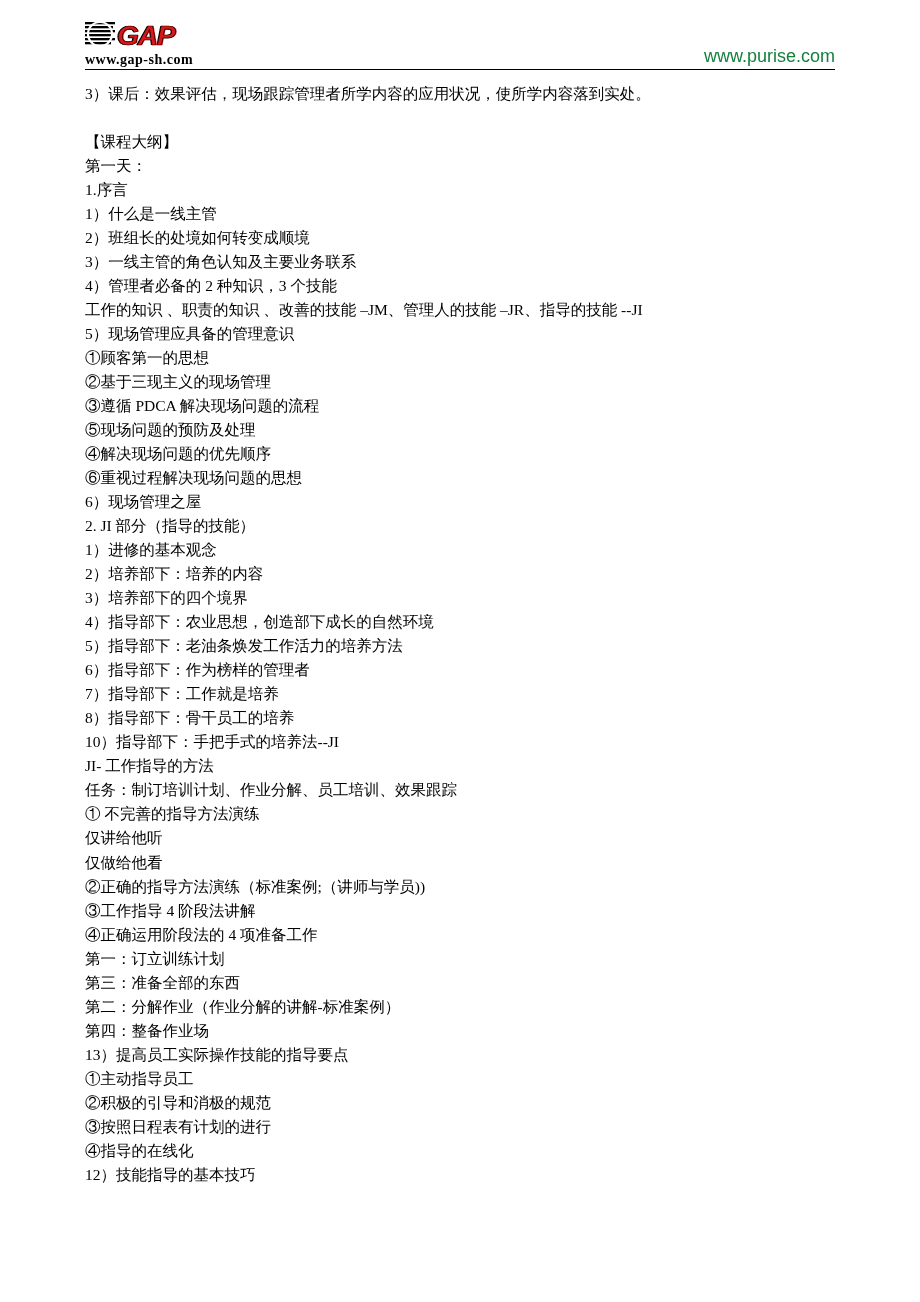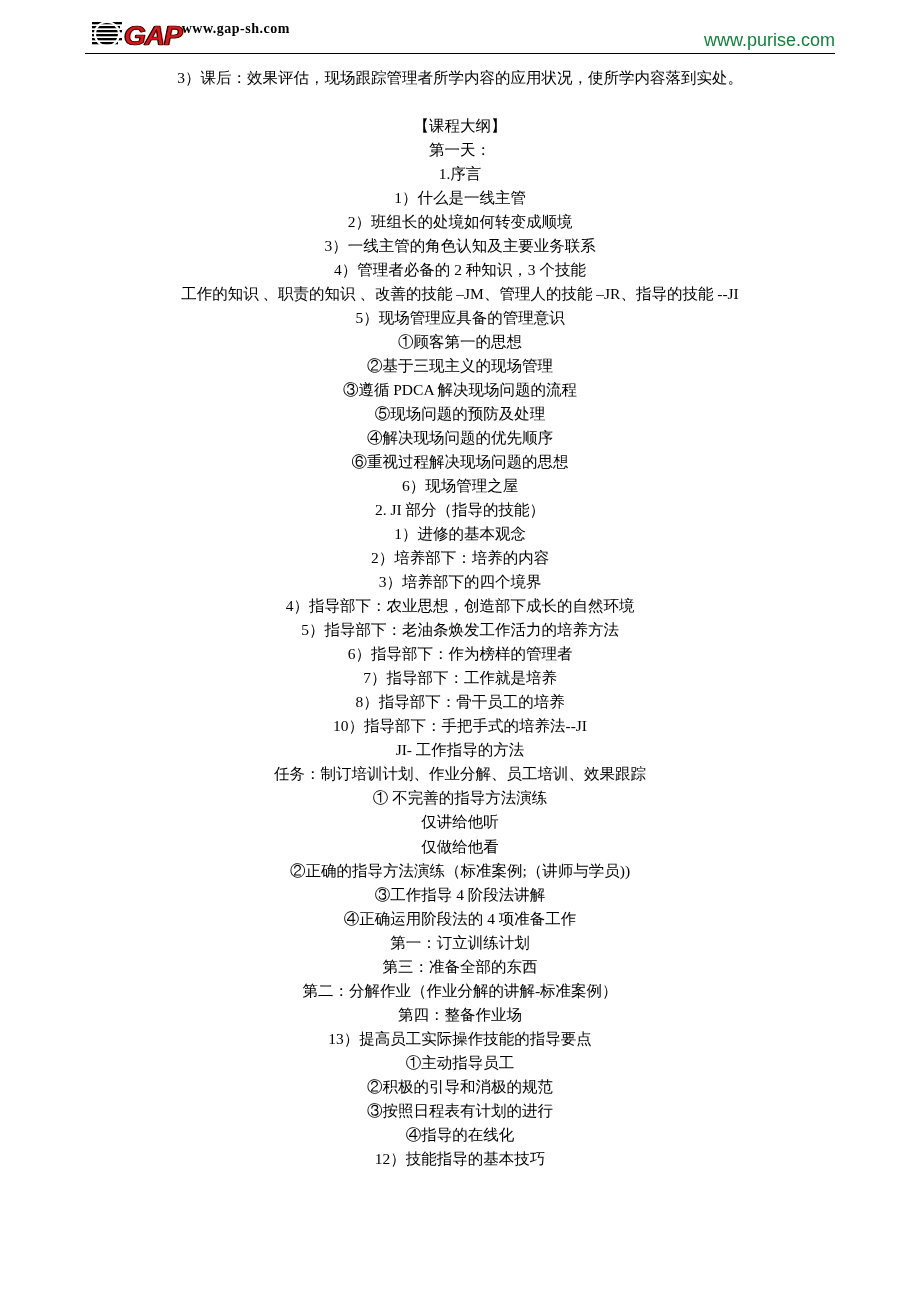--- a/index.html
+++ b/index.html
@@ -15,23 +15,22 @@
   .header {
     display: flex;
     justify-content: space-between;
     align-items: flex-end;
     border-bottom: 1.5px solid #000;
     padding-bottom: 2px;
     margin-bottom: 12px;
   }
   .logo-block {
     display: flex;
-    flex-direction: row;
+    flex-direction: column;
     line-height: 1;
-    margin-left: 7px;
   }
   .logo-row {
     display: flex;
     align-items: center;
     gap: 2px;
   }
   .logo-stripes {
     display: inline-block;
   }
   .gap-text {
@@ -58,21 +57,20 @@
   .right-url {
     font-family: Arial, sans-serif;
     font-size: 18px;
     color: #15803d;
     font-weight: 500;
   }
   .content {
     font-size: 15.5px;
     line-height: 1.55;
     color: #000;
-    text-align: center;
   }
   .content p {
     margin: 0;
   }
   .bold {
     font-weight: normal;
   }
 </style>
 </head>
 <body>

